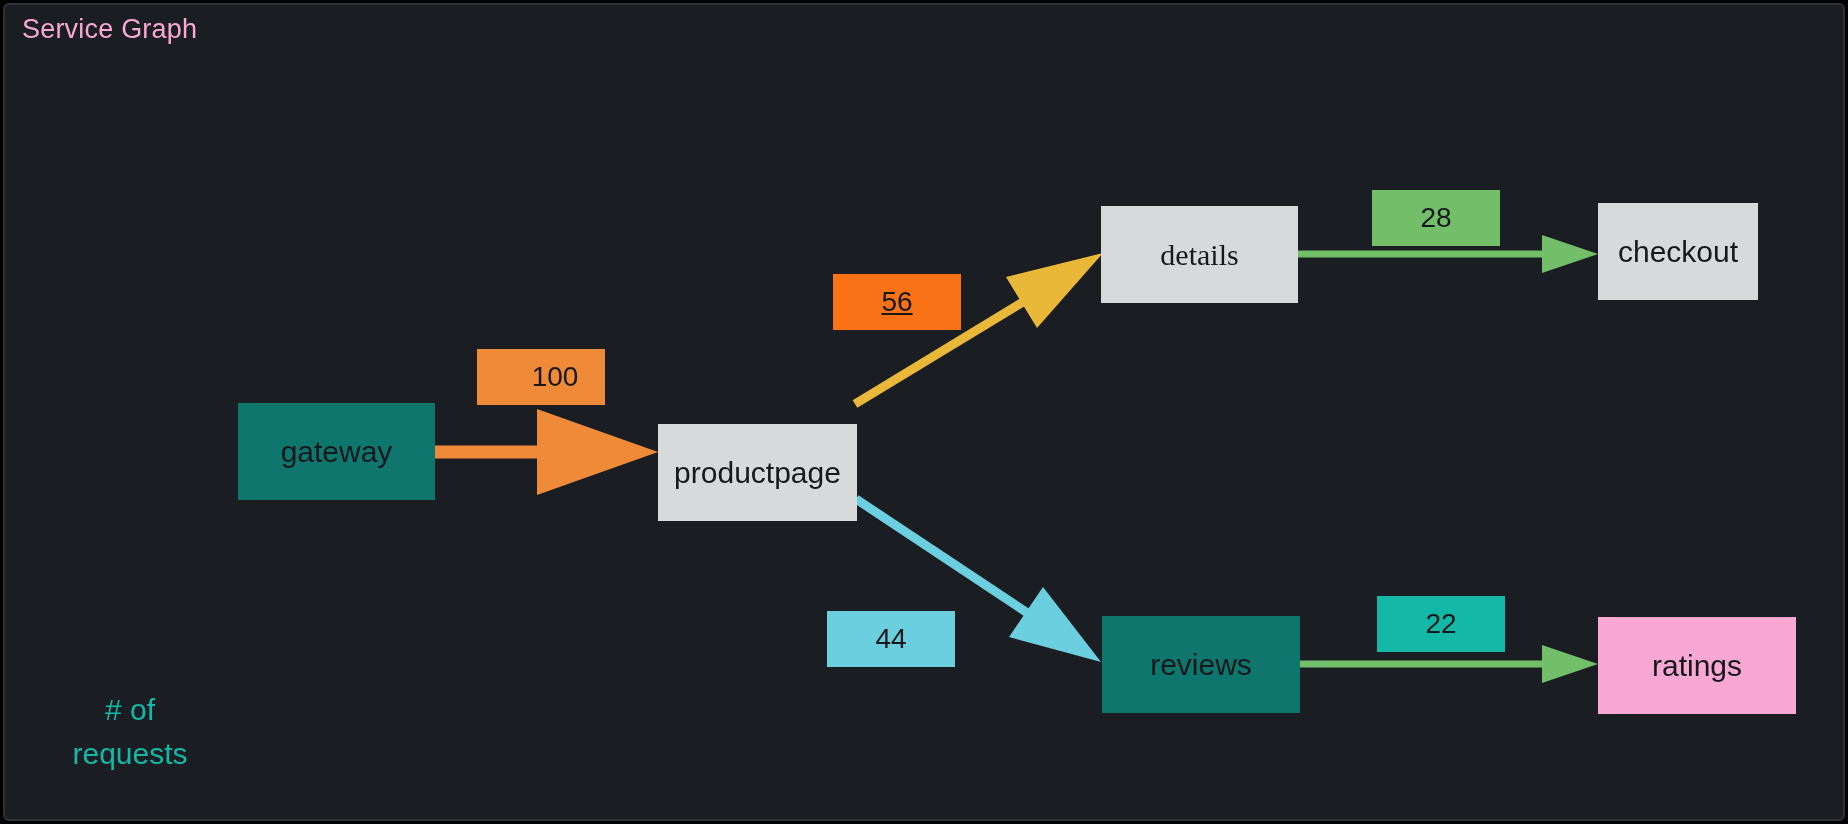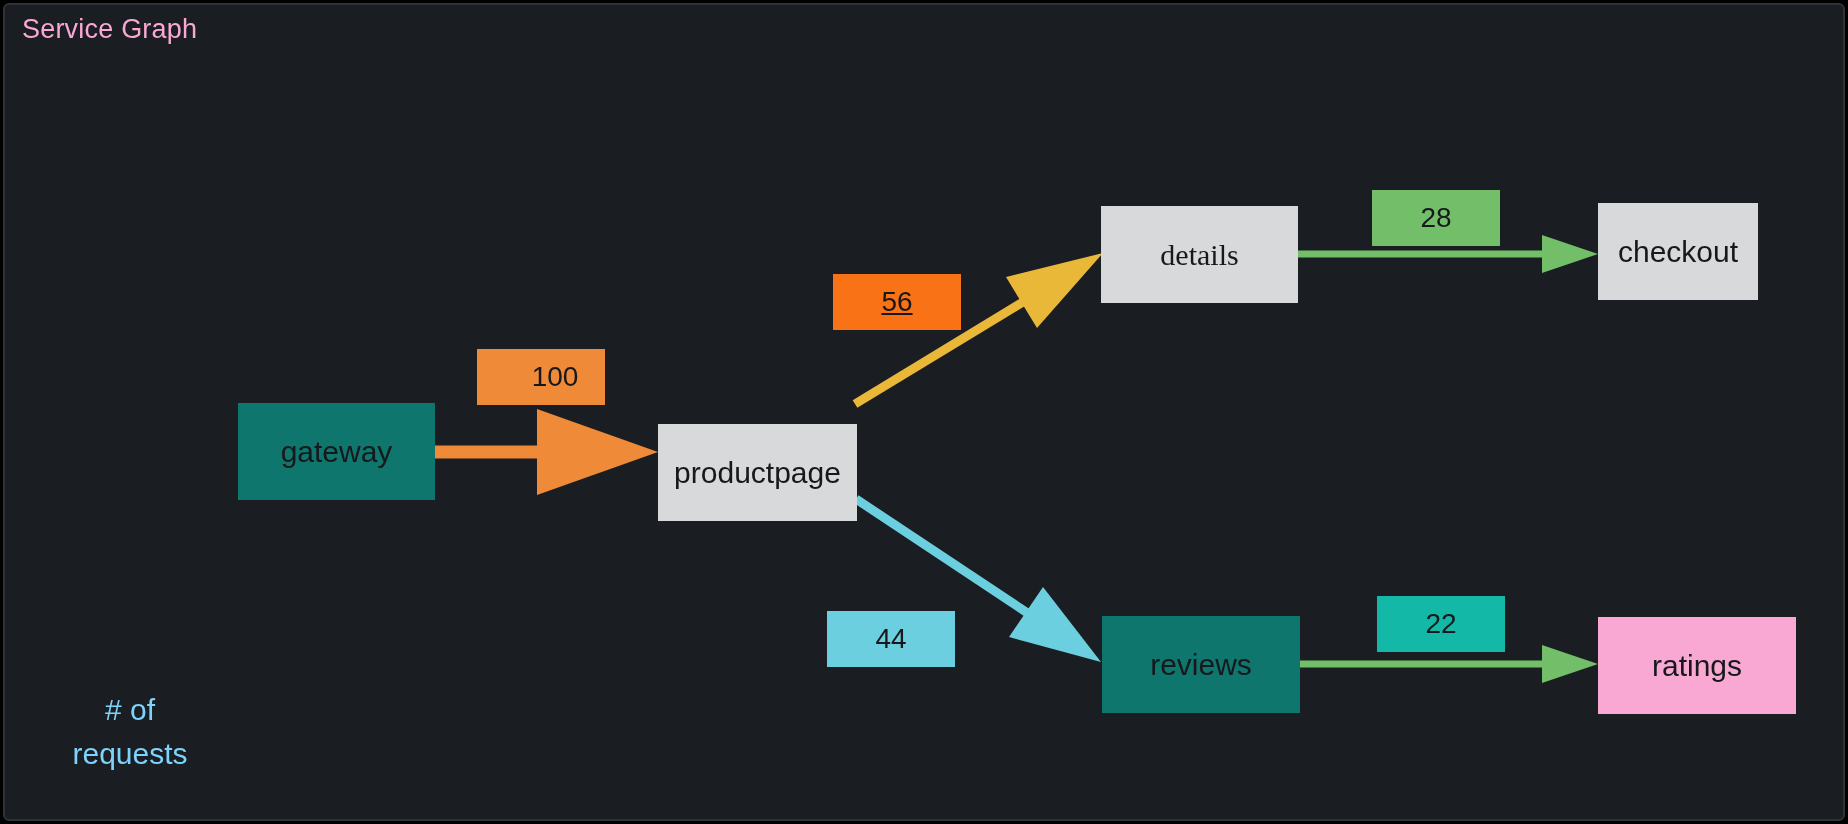--- a/index.html
+++ b/index.html
@@ -49,21 +49,21 @@
     color: #16181c;
     margin-top: 28px;
   }
   .legend {
     position: absolute;
     left: 48px; top: 688px;
     width: 164px;
     text-align: center;
     font-size: 30px;
     line-height: 1.47;
-    color: #7dd3fc;
+    color: #14b8a6;
   }
 </style>
 </head>
 <body>
 
 <div class="panel"></div>
 
 <div class="panel-title">Service Graph</div>
 
 <svg class="edge-layer" viewBox="0 0 1848 824">

